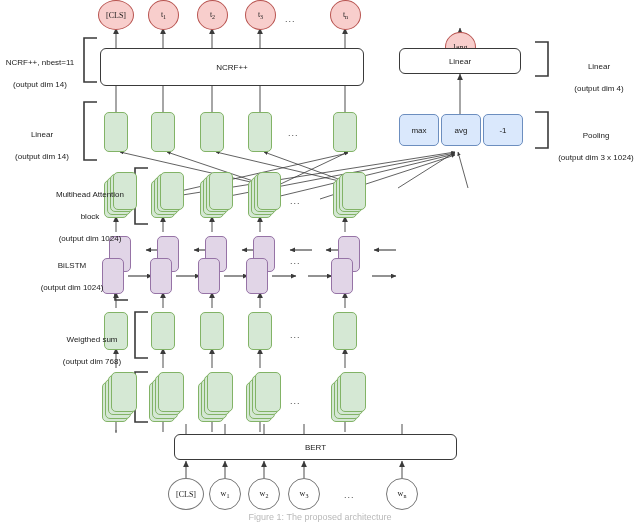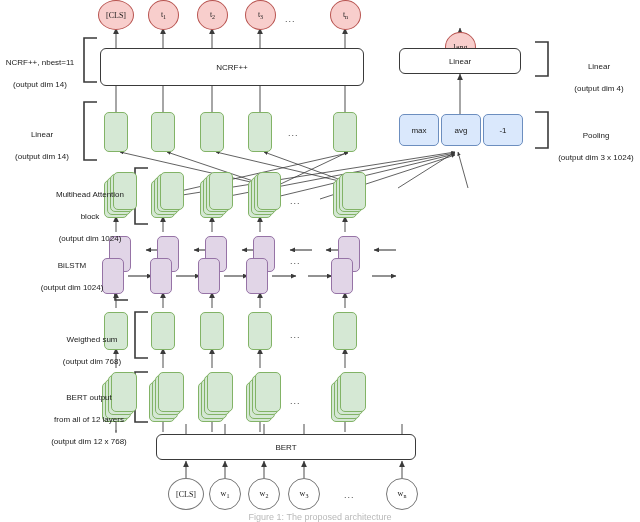--- a/index.html
+++ b/index.html
@@ -272,21 +272,21 @@
     <div style="left:9px;top:0px;width:26px;height:40px;"></div>
   </div>
   <div class="dots" style="left:290px;top:396px;">...</div>
   <div class="stackwrap" style="left:331px;top:372px;width:36px;height:50px;">
     <div style="left:0px;top:10px;width:26px;height:40px;"></div>
     <div style="left:3px;top:7px;width:26px;height:40px;"></div>
     <div style="left:6px;top:3px;width:26px;height:40px;"></div>
     <div style="left:9px;top:0px;width:26px;height:40px;"></div>
   </div>
 
-  <div class="node barbox" style="left:156px;top:434px;width:260px;height:26px;">
+  <div class="node barbox" style="left:174px;top:434px;width:283px;height:26px;">
     <span>BERT</span>
   </div>
 
   <div class="node circ white-c" style="left:168px;top:478px;width:36px;height:32px;">
     <span>[CLS]</span>
   </div>
   <div class="node circ white-c" style="left:209px;top:478px;width:32px;height:32px;">
     <span><span>w</span><sub>1</sub></span>
   </div>
   <div class="node circ white-c" style="left:248px;top:478px;width:32px;height:32px;">
@@ -314,25 +314,20 @@
     <div>(output dim 1024)</div>
   </div>
   <div class="lbl" style="left:32px;top:249px;width:80px;">
     <div>BiLSTM</div>
     <div>(output dim 1024)</div>
   </div>
   <div class="lbl" style="left:52px;top:323px;width:80px;">
     <div>Weigthed sum</div>
     <div>(output dim 768)</div>
   </div>
-  <div class="lbl" style="left:44px;top:381px;width:90px;">
-    <div>BERT output</div>
-    <div>from all of 12 layers</div>
-    <div>(output dim 12 x 768)</div>
-  </div>
 
   <div class="lbl lbl-r" style="left:558px;top:50px;width:82px;">
     <div>Linear</div>
     <div>(output dim 4)</div>
   </div>
   <div class="lbl lbl-r" style="left:552px;top:119px;width:88px;">
     <div>Pooling</div>
     <div>(output dim 3 x 1024)</div>
   </div>
 

